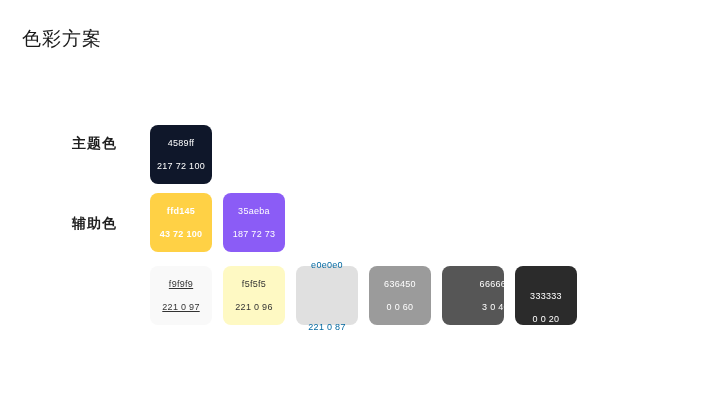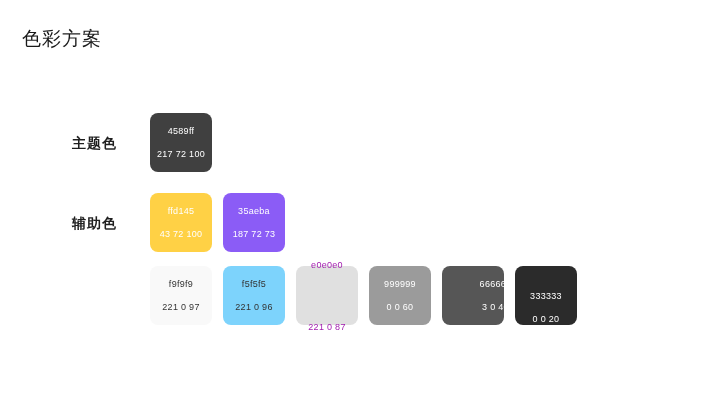--- a/index.html
+++ b/index.html
@@ -102,57 +102,57 @@
 </head>
 <body style="background: rgb(255, 255, 255);">
 
 <div class="page">
 
   <div class="page-title">色彩方案</div>
 
   <div class="swatch-row" id="row-primary">
     <div class="row-label">主题色</div>
     <div class="swatch-track">
-        <div class="swatch" style="background: #404040; color: rgb(255, 255, 255);">
+        <div class="swatch" style="background: #0f172a; color: rgb(255, 255, 255); margin-top: 12px;">
           <div class="hex">4589ff</div>
           <div class="hsb">217 72 100</div>
         </div>
       </div>
   </div>
 
   <div class="swatch-row" id="row-secondary">
     <div class="row-label">辅助色</div>
     <div class="swatch-track">
-        <div class="swatch" style="background: rgb(255, 209, 69); color: rgb(255, 255, 255);">
+        <div class="swatch" style="background: rgb(255, 209, 69); color: rgb(255, 255, 255); font-weight: bold;">
           <div class="hex">ffd145</div>
           <div class="hsb">43 72 100</div>
         </div>
         <div class="swatch" style="background: #8b5cf6; color: rgb(255, 255, 255);">
           <div class="hex">35aeba</div>
           <div class="hsb">187 72 73</div>
         </div>
       </div>
   </div>
 
   <div class="swatch-row" id="row-neutral">
     <div class="swatch-track">
-        <div class="swatch" style="background: rgb(249, 249, 249); color: rgb(51, 51, 51);">
+        <div class="swatch" style="background: rgb(249, 249, 249); color: rgb(51, 51, 51); text-decoration: underline;">
           <div class="hex">f9f9f9</div>
           <div class="hsb">221 0 97</div>
         </div>
-        <div class="swatch" style="background: #7dd3fc; color: rgb(51, 51, 51); justify-content: center;">
+        <div class="swatch" style="background: #fef9c3; color: rgb(51, 51, 51); justify-content: center;">
           <div class="hex">f5f5f5</div>
           <div class="hsb">221 0 96</div>
         </div>
-        <div class="swatch" style="background: rgb(224, 224, 224); color: #a21caf; gap: 39px;">
+        <div class="swatch" style="background: rgb(224, 224, 224); color: #0369a1; gap: 39px;">
           <div class="hex">e0e0e0</div>
           <div class="hsb">221 0 87</div>
         </div>
         <div class="swatch" style="background: rgb(155, 155, 155); color: rgb(255, 255, 255);">
-          <div class="hex">999999</div>
+          <div class="hex">636450</div>
           <div class="hsb">0 0 60</div>
         </div>
         <div class="swatch" style="background: rgb(86, 86, 86); color: rgb(255, 255, 255); padding-left: 45px;">
           <div class="hex">666666</div>
           <div class="hsb">3 0 40</div>
         </div>
         <div class="swatch" style="background: rgb(43, 43, 43); color: rgb(255, 255, 255); justify-content: flex-end;">
           <div class="hex">333333</div>
           <div class="hsb">0 0 20</div>
         </div>

